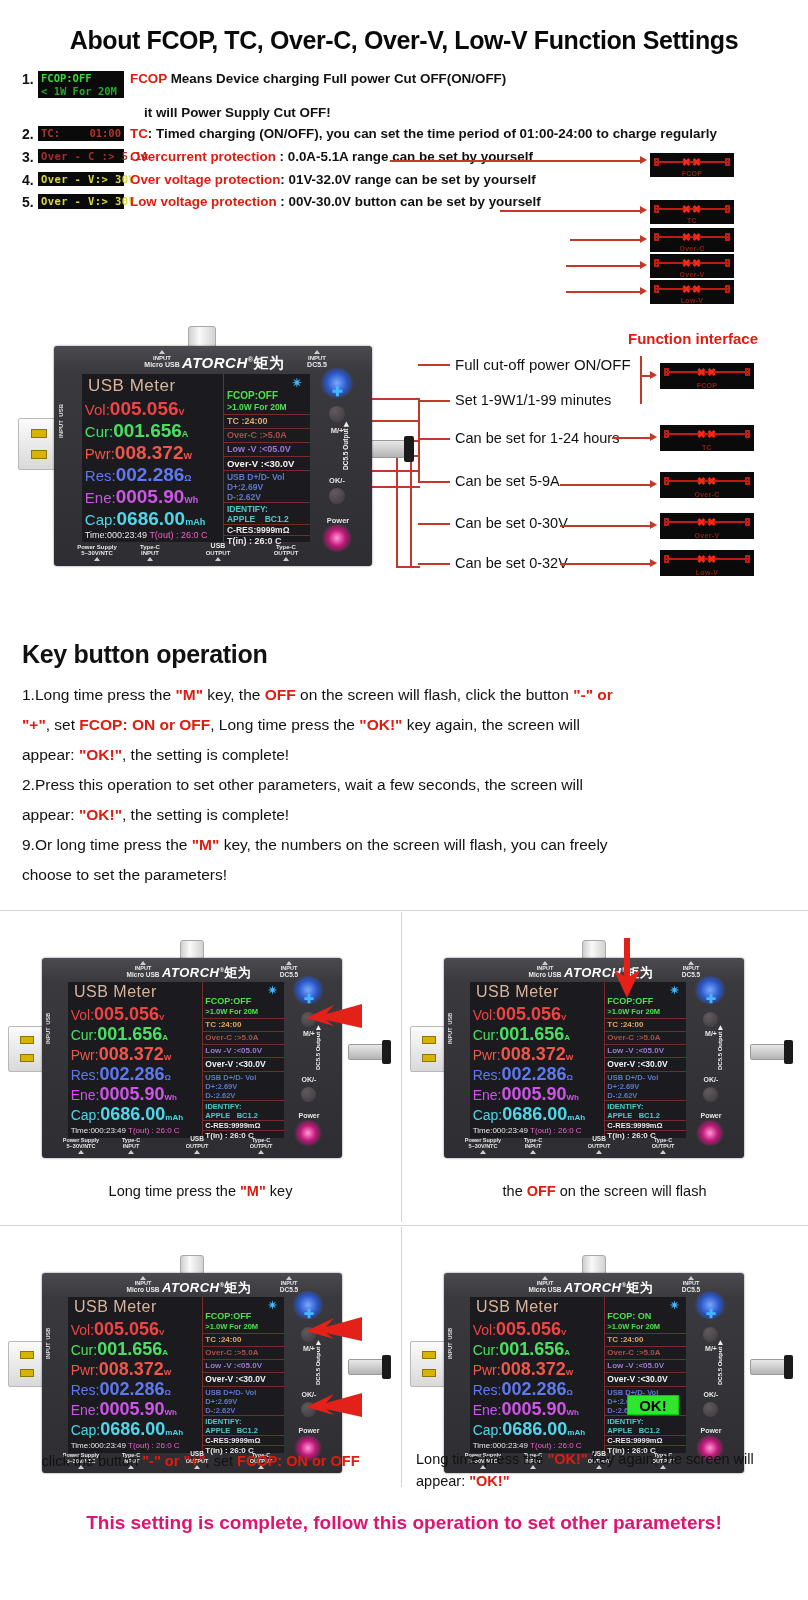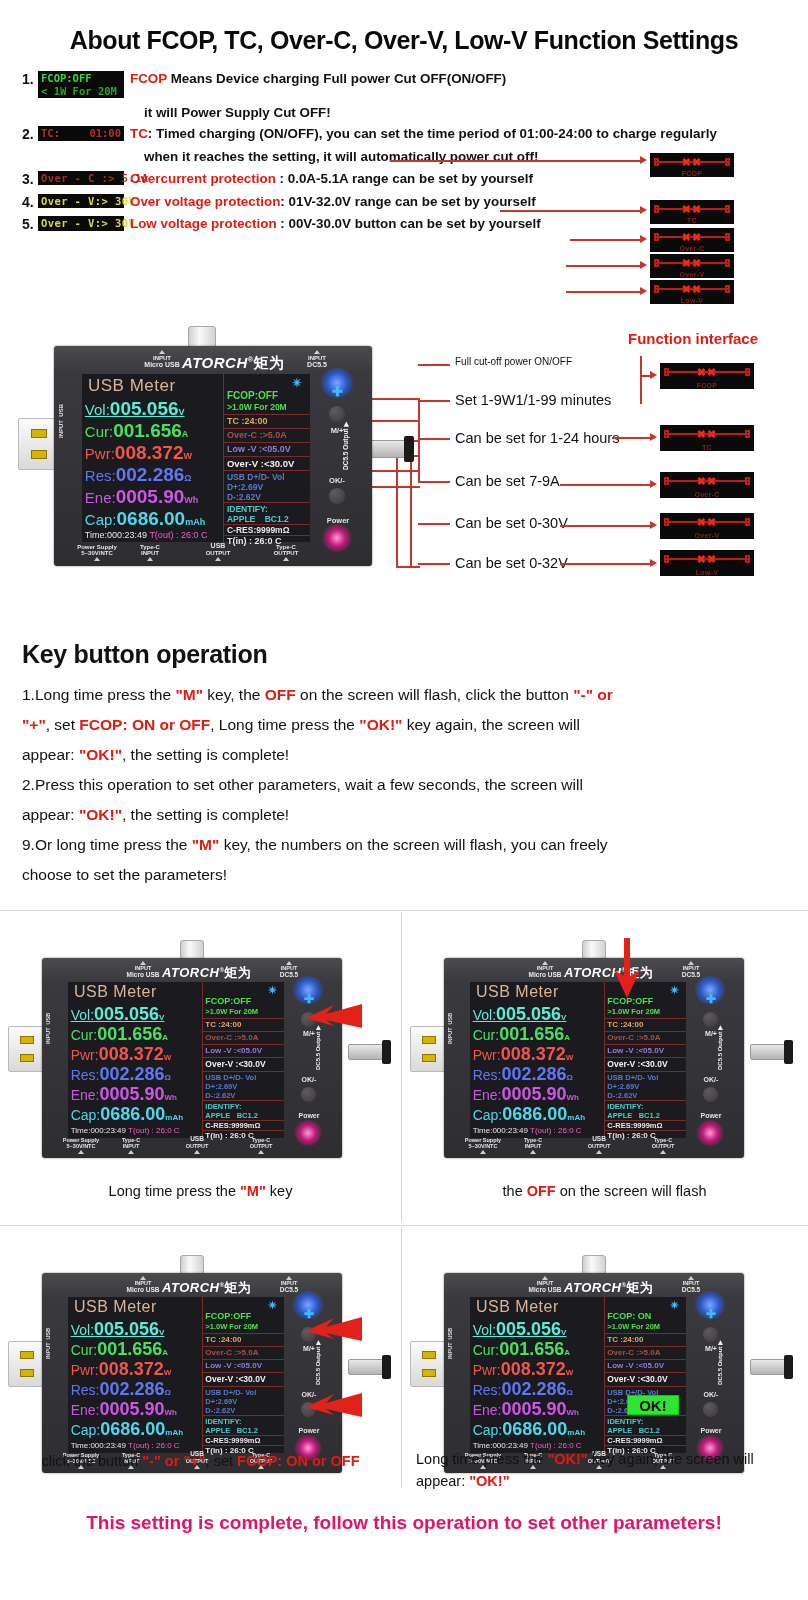--- a/index.html
+++ b/index.html
@@ -79,21 +79,21 @@
   .screen {
     position:absolute; background:#1b1b1f;
     display:flex;
   }
   .scr-left { position:relative; flex:1 1 62%; }
   .scr-right { position:relative; flex:0 0 38%; border-left:1px solid #7a2b28; }
   .hdr { color:#d8b49a; font-weight:normal; letter-spacing:0.5px; }
   .mrow { position:absolute; left:2%; white-space:nowrap; font-weight:bold; }
   .mrow .lab { font-weight:normal; }
   .mrow .unit { font-weight:bold; }
-  .vol{color:#5eead4;text-decoration:underline;} .cur{color:#49e061;} .pwr{color:#f0564a;}
+  .vol{color:#ef4444;} .cur{color:#49e061;} .pwr{color:#f0564a;}
   .res{color:#5f78f2;} .ene{color:#cc56e6;} .cap{color:#4fd6e8;}
   .timerow { position:absolute; left:2%; white-space:nowrap; color:#e8e8e8; }
   .tout { color:#ee63c6; }
   .rrow { position:absolute; left:3%; right:2%; white-space:nowrap; font-weight:bold;}
   .sep { position:absolute; left:0; right:0; height:1px; background:#7a2b28; }
   .btn-circ { position:absolute; border-radius:50%; background:radial-gradient(circle at 35% 30%, #5f5a5e, #3d383c); }
   .btn-lab { position:absolute; color:#e6e6e6; font-weight:bold; text-align:center; }
   .bt-glow { position:absolute; border-radius:50%; background:radial-gradient(circle,#7aa8ff 0%, #2a56c8 45%, rgba(20,30,90,0) 75%); }
   .pw-glow { position:absolute; border-radius:50%; background:radial-gradient(circle,#ff9ad8 0%, #c2187a 40%, rgba(120,10,70,0) 75%); }
   .dc-lab { position:absolute; color:#f0f0f0; font-weight:bold; transform:rotate(-90deg); transform-origin:left top; white-space:nowrap;}
@@ -151,21 +151,20 @@
         <div class="tc-inner" style="color:#b3332b;width:80px;">
           <span>TC:</span>
           <span>01:00</span>
         </div>
       </div>
     </div>
     <div class="li-text" style="font-size:13.4px;">
       <span class="r">TC</span><span class="k">: Timed charging (ON/OFF), you can set the time period of 01:00-24:00 to charge regularly</span>
     </div>
   </div>
-  <div style="margin-left:122px;margin-top:7px;font-size:13.4px;font-weight:bold;">when it reaches the setting, it will automatically power cut off!</div>
 
   <div class="li-row" style="margin-top:7px;">
     <div class="li-num">3.</div>
     <div class="badge-col">
       <div class="lcd" style="color:#a03028;width:86px;text-align:left;">Over - C :&gt; 5.1A</div>
     </div>
     <div class="li-text" style="font-size:13.4px;">
       <span class="r">Overcurrent protection</span><span class="k"> : 0.0A-5.1A range can be set by yourself</span>
     </div>
   </div>
@@ -215,24 +214,24 @@
   <div class="arrow-line" style="left:570px;top:239px;width:72px;"></div>
   <div class="arrow-head" style="left:640px;top:235px;"></div>
   <div class="arrow-line" style="left:566px;top:265px;width:76px;"></div>
   <div class="arrow-head" style="left:640px;top:261px;"></div>
   <div class="arrow-line" style="left:566px;top:291px;width:76px;"></div>
   <div class="arrow-head" style="left:640px;top:287px;"></div>
 </div>
 
 <div class="fn-title" style="left:628px;top:330px;">Function interface</div>
 
-<div style="position:absolute;left:455px;top:356px;font-size:10px;">Full cut-off power ON/OFF</div>
+<div style="position:absolute;left:455px;top:356px;font-size:15px;">Full cut-off power ON/OFF</div>
 <div style="position:absolute;left:455px;top:392px;font-size:14.5px;">Set 1-9W1/1-99 minutes</div>
 <div style="position:absolute;left:455px;top:430px;font-size:14.5px;">Can be set for 1-24 hours</div>
-<div style="position:absolute;left:455px;top:473px;font-size:14.5px;">Can be set 7-9A</div>
+<div style="position:absolute;left:455px;top:473px;font-size:14.5px;">Can be set 5-9A</div>
 <div style="position:absolute;left:455px;top:515px;font-size:14.5px;">Can be set 0-30V</div>
 <div style="position:absolute;left:455px;top:555px;font-size:14.5px;">Can be set 0-32V</div>
 
 <div>
   <div class="arrow-line" style="left:418px;top:364px;width:32px;"></div>
   <div class="arrow-line" style="left:418px;top:400px;width:32px;"></div>
   <div class="arrow-line" style="left:418px;top:438px;width:32px;"></div>
   <div class="arrow-line" style="left:418px;top:481px;width:32px;"></div>
   <div class="arrow-line" style="left:418px;top:523px;width:32px;"></div>
   <div class="arrow-line" style="left:418px;top:563px;width:32px;"></div>

